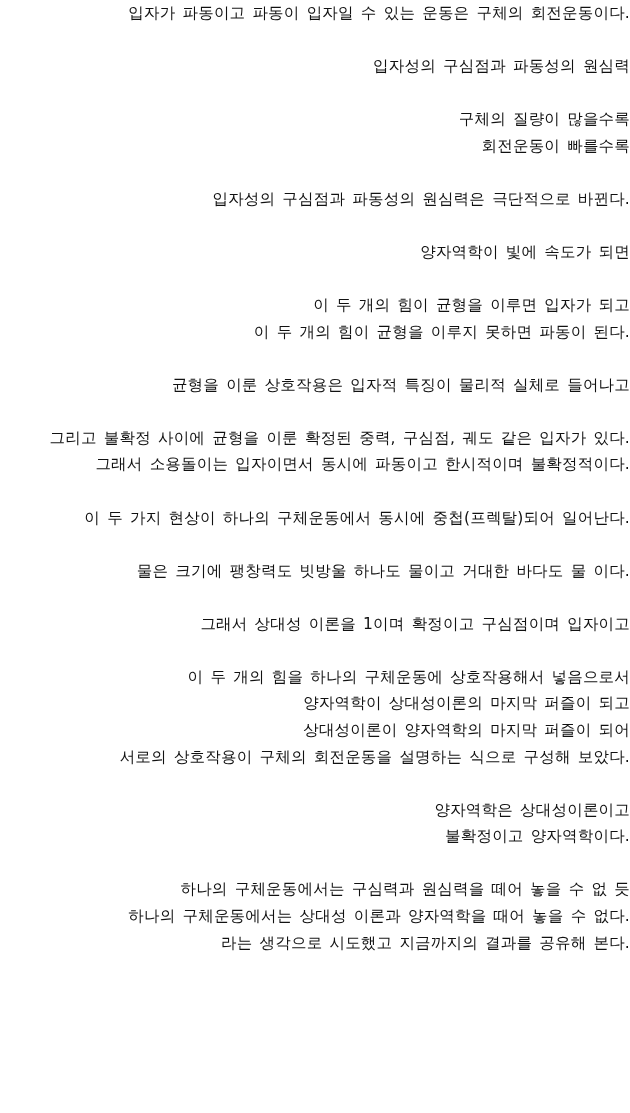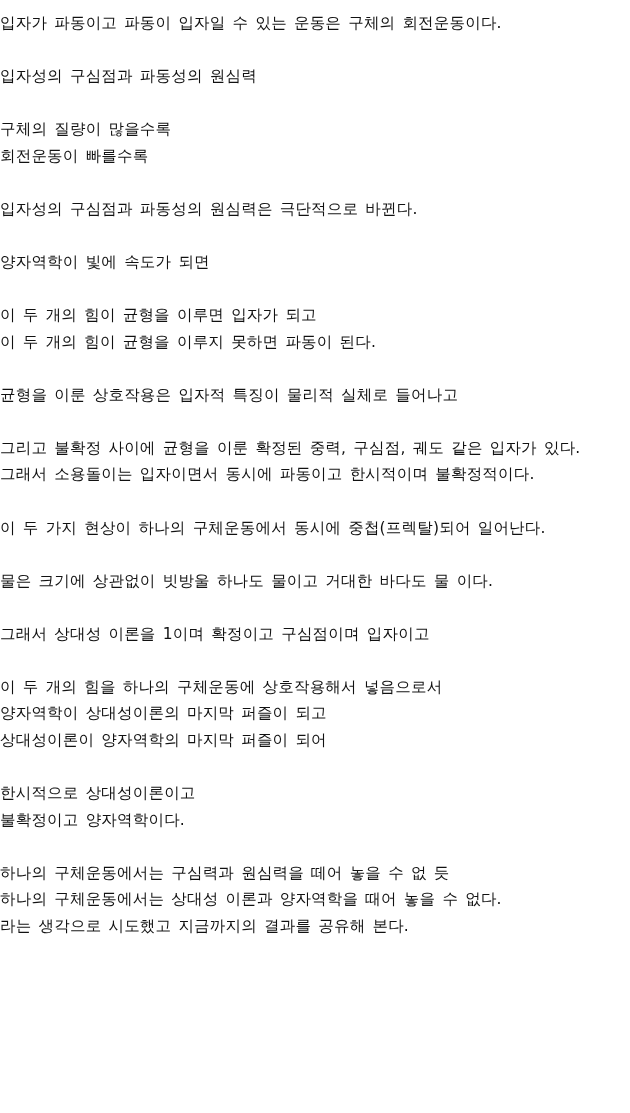--- a/index.html
+++ b/index.html
@@ -10,23 +10,22 @@
     body {
       width: 630px;
       height: 1113px;
       overflow: hidden;
       font-family: "DejaVu Sans", "Liberation Sans", sans-serif;
       color: #111111;
     }
     .doc {
       position: relative;
       width: 630px;
-      padding-top: 10px;
       box-sizing: border-box;
-      text-align: left;
+      text-align: right;
     }
     .para {
       margin: 0 0 26.5px 0;
     }
     .line {
       display: block;
       font-size: 15.5px;
       line-height: 26.6px;
       white-space: nowrap;
       letter-spacing: 0.2px;
@@ -61,32 +60,33 @@
     <span class="line">균형을 이룬 상호작용은 입자적 특징이 물리적 실체로 들어나고</span>
   </p>
   <p class="para">
     <span class="line">그리고 불확정 사이에 균형을 이룬 확정된 중력, 구심점, 궤도 같은 입자가 있다.</span>
     <span class="line">그래서 소용돌이는 입자이면서 동시에 파동이고 한시적이며 불확정적이다.</span>
   </p>
   <p class="para">
     <span class="line">이 두 가지 현상이 하나의 구체운동에서 동시에 중첩(프렉탈)되어 일어난다.</span>
   </p>
   <p class="para">
-    <span class="line">물은 크기에 상관없이 빗방울 하나도 물이고 거대한 바다도 물 이다.</span>
+    <span class="line">물은 크기에 팽창력도 빗방울 하나도 물이고 거대한 바다도 물 이다.</span>
   </p>
   <p class="para">
     <span class="line">그래서 상대성 이론을 1이며 확정이고 구심점이며 입자이고</span>
   </p>
   <p class="para">
     <span class="line">이 두 개의 힘을 하나의 구체운동에 상호작용해서 넣음으로서</span>
     <span class="line">양자역학이 상대성이론의 마지막 퍼즐이 되고</span>
     <span class="line">상대성이론이 양자역학의 마지막 퍼즐이 되어</span>
+    <span class="line">서로의 상호작용이 구체의 회전운동을 설명하는 식으로 구성해 보았다.</span>
   </p>
   <p class="para">
-    <span class="line">한시적으로 상대성이론이고</span>
+    <span class="line">양자역학은 상대성이론이고</span>
     <span class="line">불확정이고 양자역학이다.</span>
   </p>
   <p class="para">
     <span class="line">하나의 구체운동에서는 구심력과 원심력을 떼어 놓을 수 없 듯</span>
     <span class="line">하나의 구체운동에서는 상대성 이론과 양자역학을 때어 놓을 수 없다.</span>
     <span class="line">라는 생각으로 시도했고 지금까지의 결과를 공유해 본다.</span>
   </p>
 </div>
 
 </body></html>

